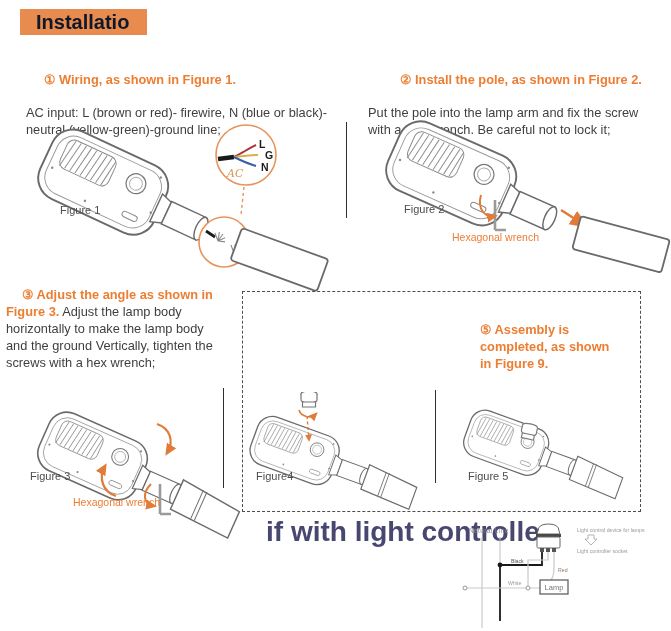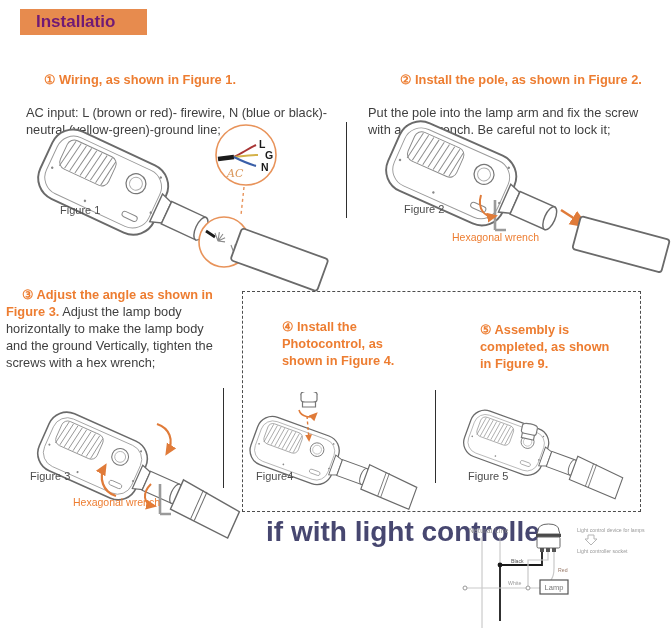--- a/index.html
+++ b/index.html
@@ -1,19 +1,19 @@
 <!DOCTYPE html>
 <html><head>
 <meta charset="utf-8">
 <style>
   html,body{margin:0;padding:0;background:#fff;}
   .page{position:relative;width:671px;height:631px;background:#ffffff;overflow:hidden;
         font-family:"Liberation Sans",sans-serif;color:#3f3f3f;}
   .hdr{position:absolute;left:20px;top:9px;width:127px;height:26px;background:#e78b4e;
-       color:#701a75;font-weight:bold;font-size:17px;line-height:26px;padding-left:16px;box-sizing:border-box;}
+       color:#0f172a;font-weight:bold;font-size:20px;line-height:26px;padding-left:16px;box-sizing:border-box;}
   .step{position:absolute;font-size:12.8px;line-height:1.33;}
   .otitle{color:#ed7d31;font-weight:bold;}
   .step p, .step div{margin:16px;}
   .dashbox{position:absolute;left:242px;top:291px;width:399px;height:221px;
            border:1.5px dashed #4d4d4d;box-sizing:border-box;}
   .vline{position:absolute;width:0;border-left:1.3px solid #2f2f2f;}
   .figsvg{position:absolute;}
   .ctrl-heading{position:absolute;left:266px;top:516px;font-size:28px;font-weight:bold;color:#474770;}
   svg text{font-family:"Liberation Sans",sans-serif;}
   .serif{font-family:"DejaVu Serif",serif;font-style:italic;}
@@ -139,21 +139,20 @@
   </svg>
 
   <p class="step" style="left:6px;top:286px;width:221px;text-indent:16px;margin:0;">
     <span class="otitle">③ Adjust the angle as shown in Figure 3.</span>
     <span>Adjust the lamp body horizontally to make the lamp body and the ground Vertically, tighten the screws with a hex wrench;</span>
   </p>
 
   <div class="dashbox"></div>
 
   <div class="step" style="left:256px;top:302px;width:174px;">
-    <div class="otitle" style="padding-left:10px;">④ Install the Photocontrol, as shown in Figure 4.</div>
   </div>
 
   <div class="step" style="left:452px;top:305px;width:182px;">
     <div class="otitle" style="padding-left:12px;">⑤ Assembly is completed, as shown in Figure 9.</div>
   </div>
 
   <div class="vline" style="left:223px;top:388px;height:100px;"></div>
   <div class="vline" style="left:435px;top:390px;height:93px;"></div>
 
   <svg class="figsvg" style="left:15px;top:398px;" width="230" height="150" viewBox="0 0 230 150">

